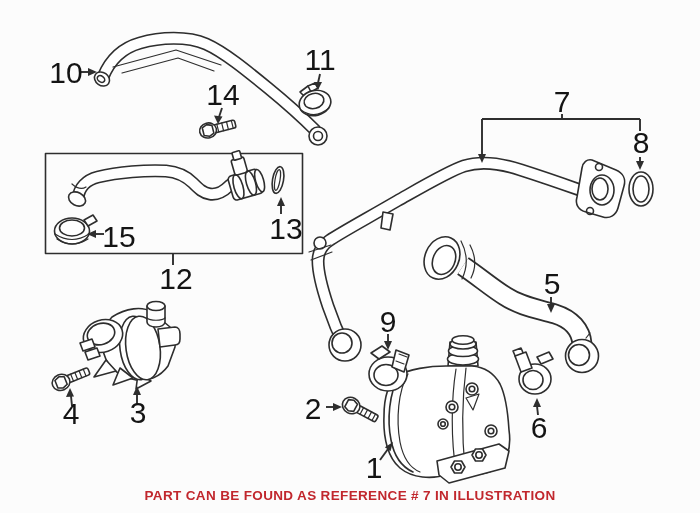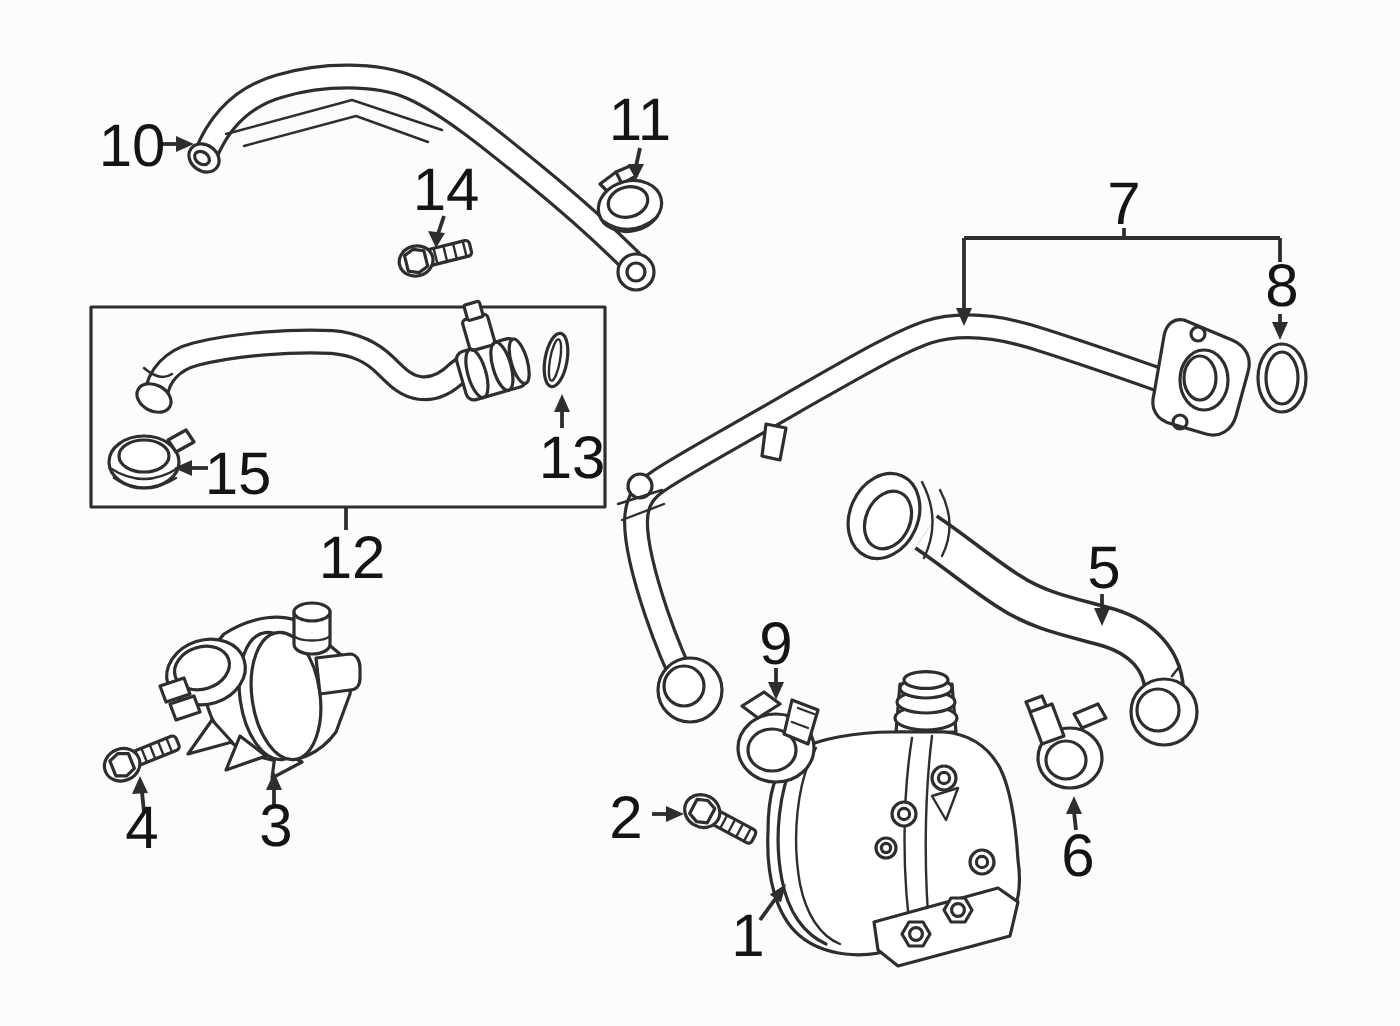--- a/index.html
+++ b/index.html
@@ -264,13 +264,14 @@
   <text class="callout" x="641" y="153" text-anchor="middle">8</text>
   <text class="callout" x="388" y="332" text-anchor="middle">9</text>
   <text class="callout" x="66" y="83" text-anchor="middle">10</text>
   <text class="callout" x="320" y="70" text-anchor="middle">11</text>
   <text class="callout" x="176" y="289" text-anchor="middle">12</text>
   <text class="callout" x="286" y="239" text-anchor="middle">13</text>
   <text class="callout" x="223" y="105" text-anchor="middle">14</text>
   <text class="callout" x="119" y="247" text-anchor="middle">15</text>
 </svg>
 
+<div class="caption">PART CAN BE FOUND AS REFERENCE # 7 IN ILLUSTRATION</div>
 </div>
 
 </body></html>

